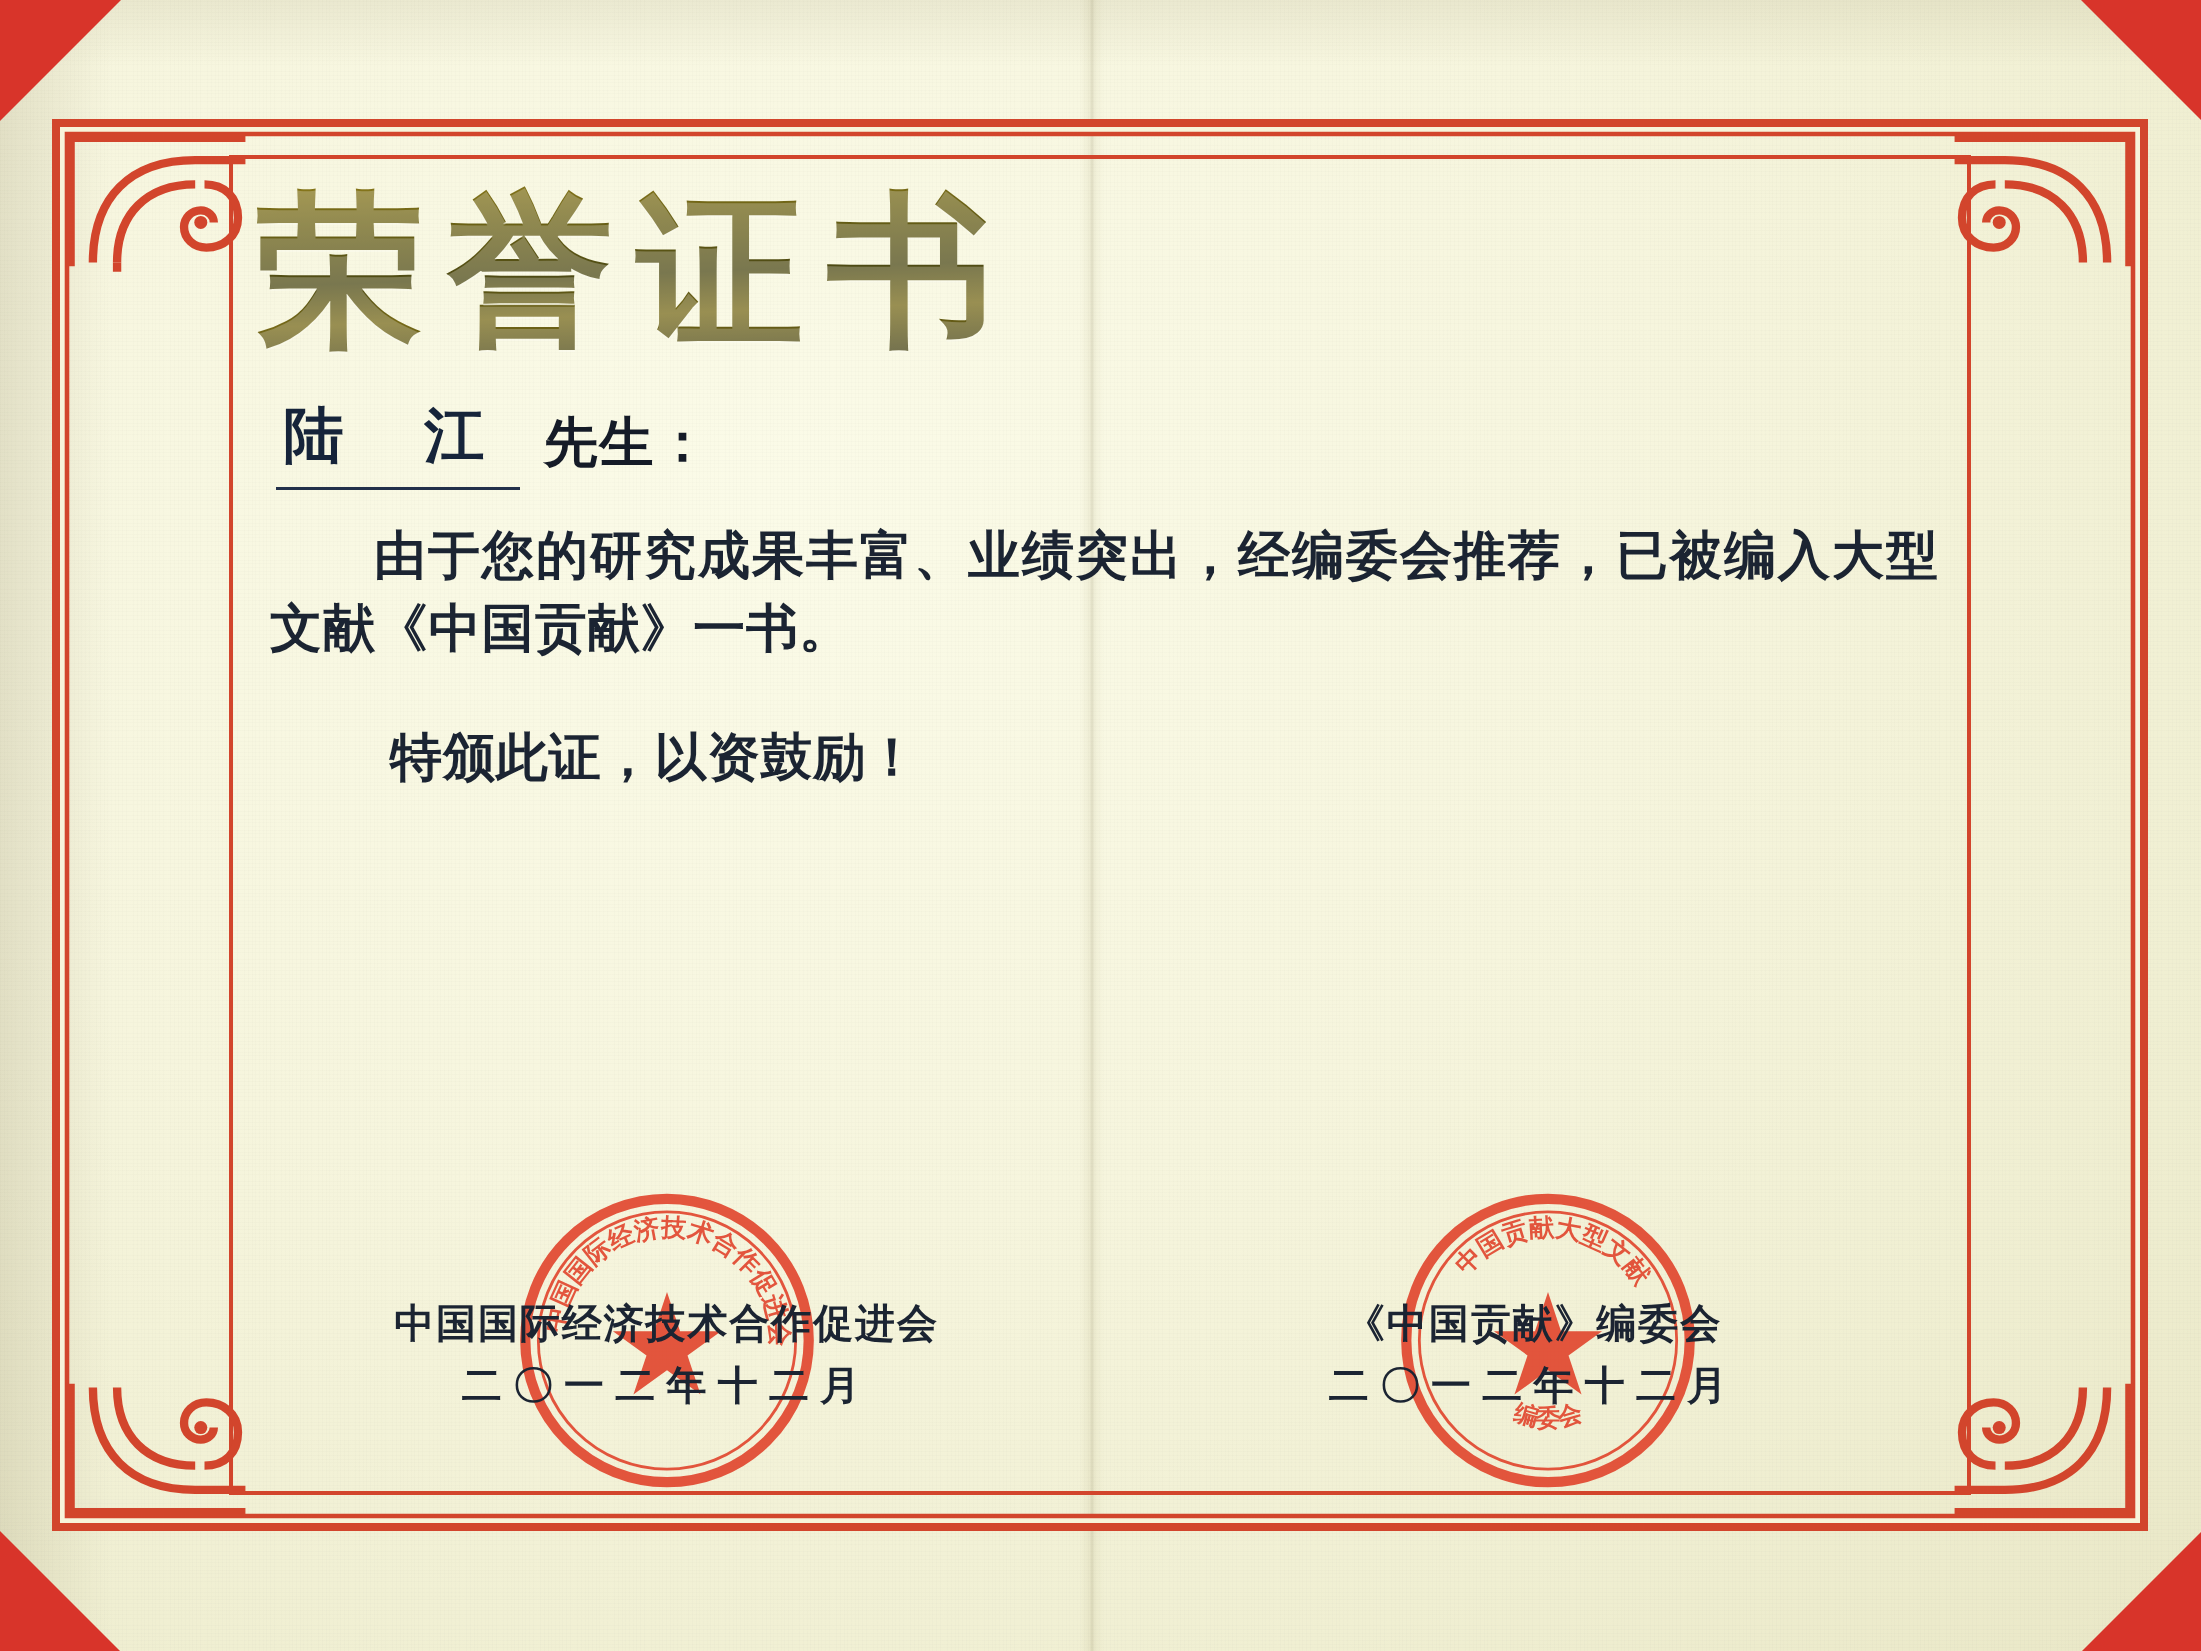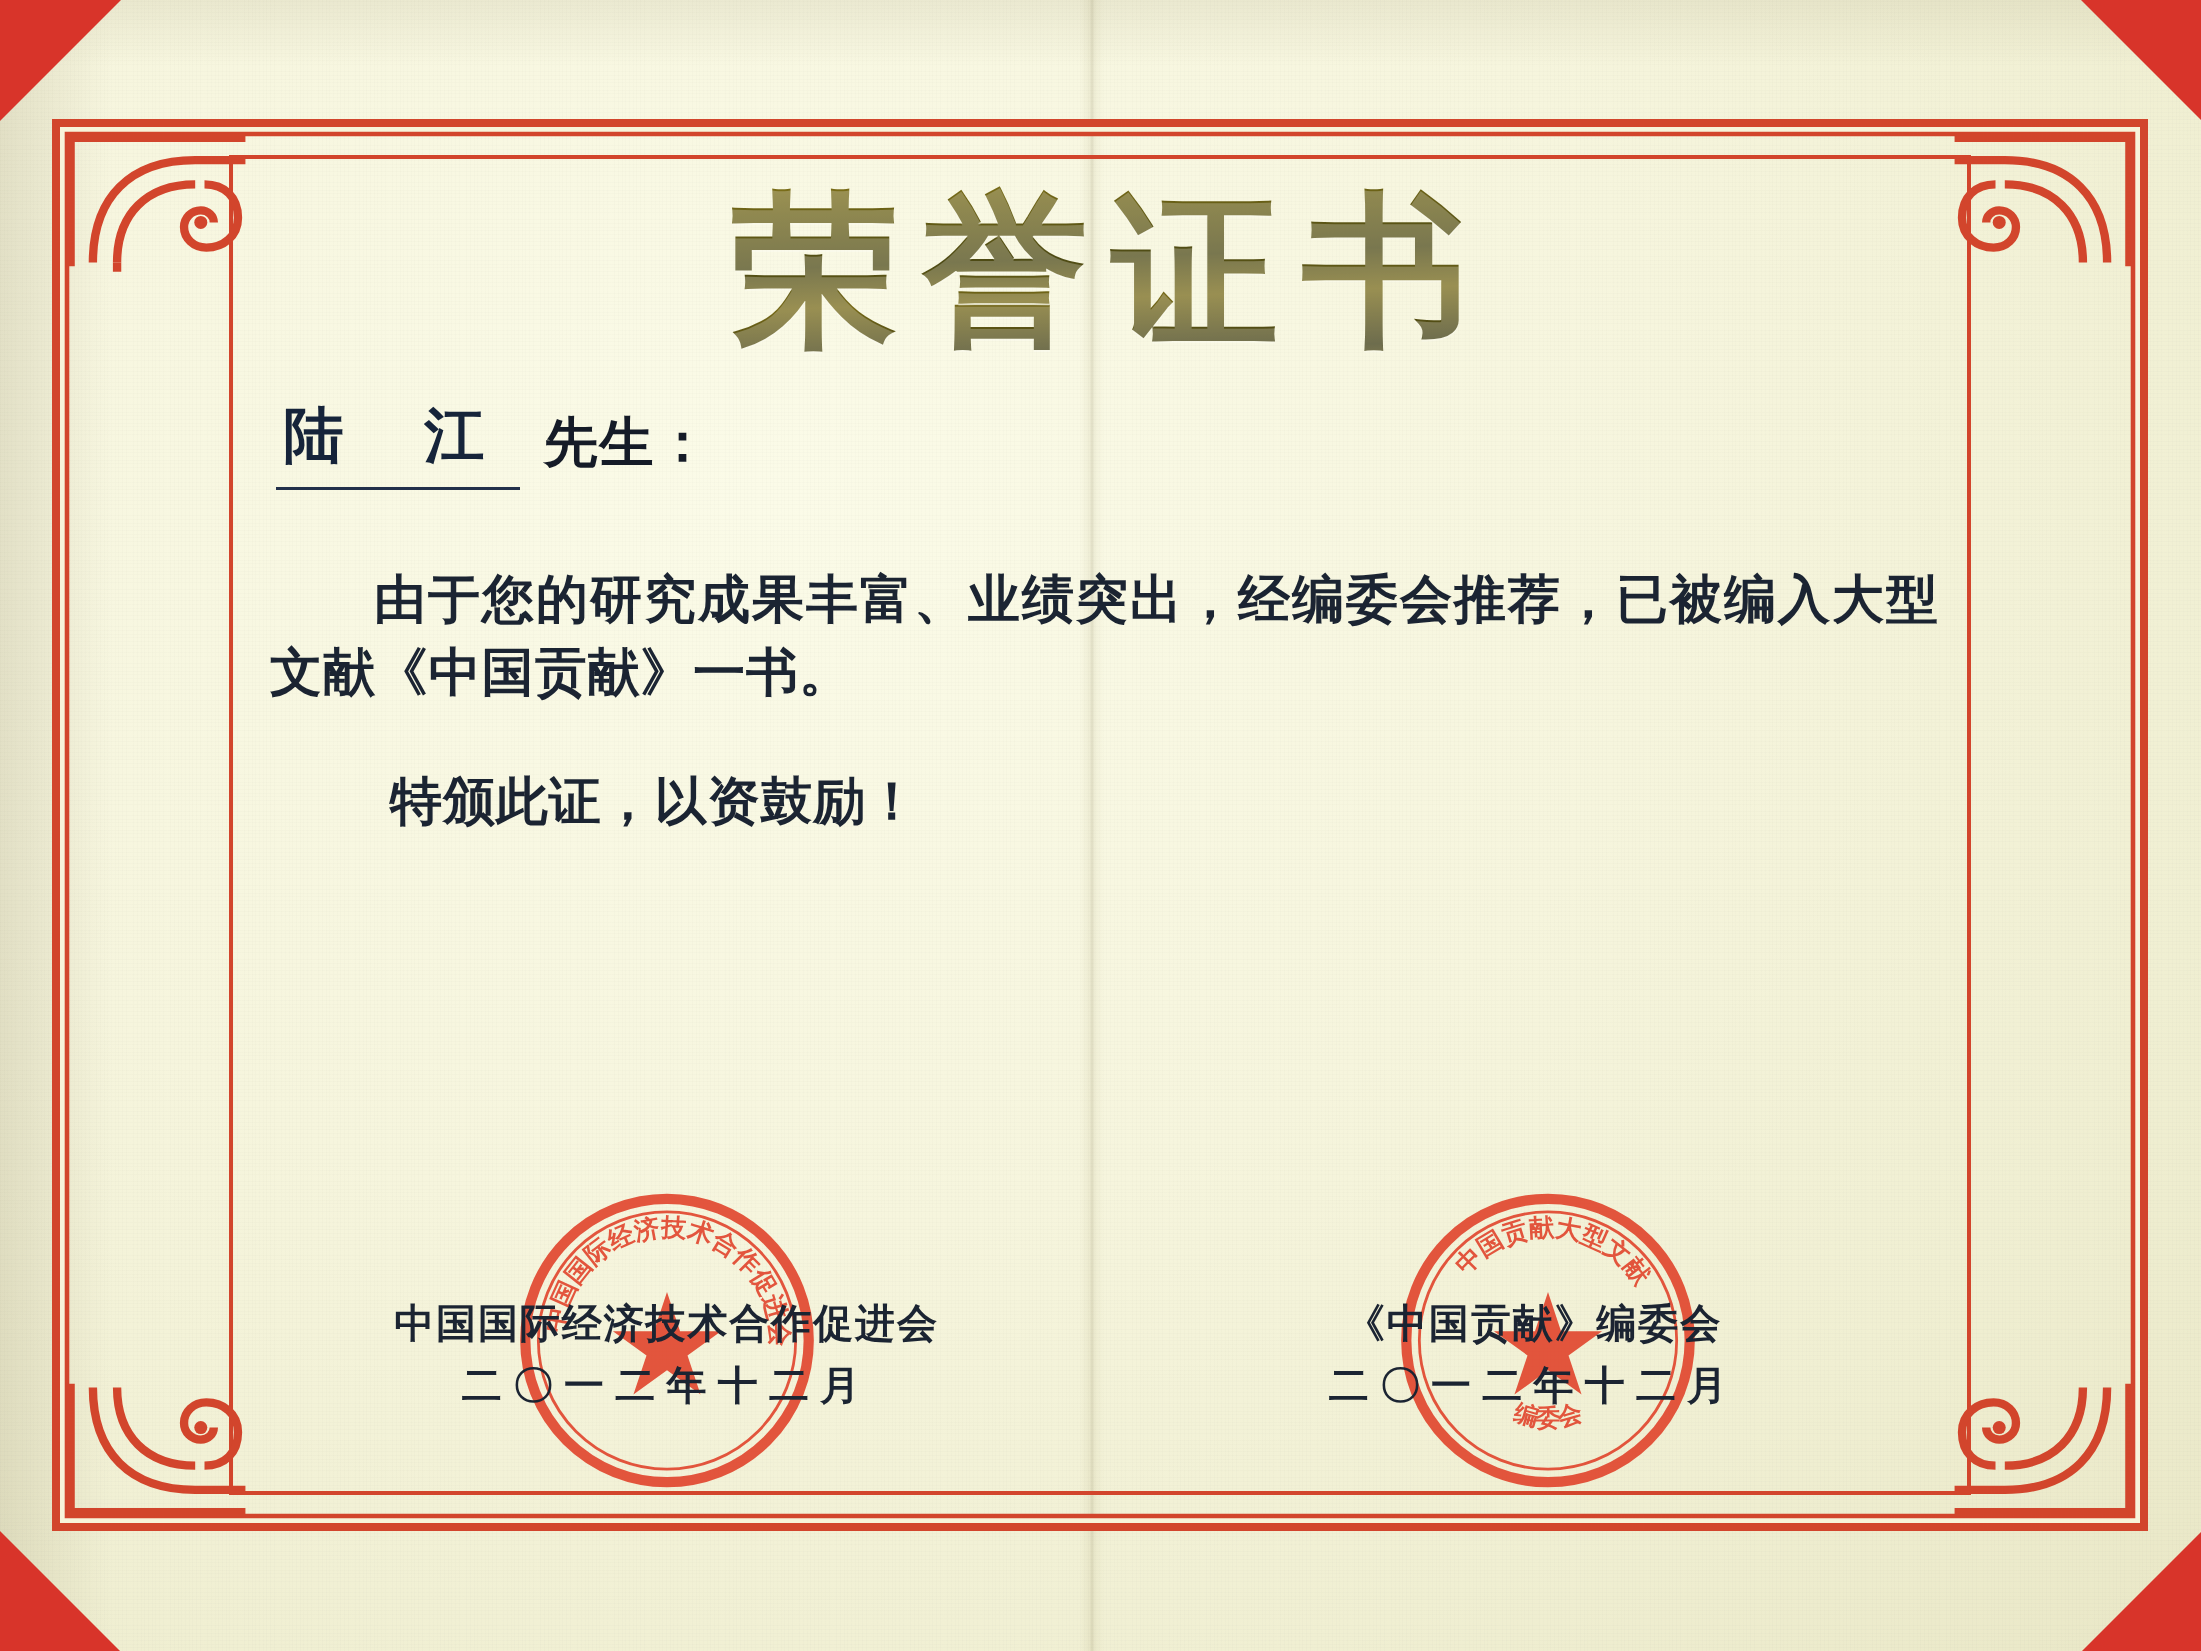--- a/index.html
+++ b/index.html
@@ -125,21 +125,21 @@
   .content {
     position: absolute;
     left: 233px;
     top: 163px;
     right: 235px;
     bottom: 163px;
   }
 
   .title {
     margin-top: 17px;
-    text-align: center;
+    text-align: left;
     font-family: "DejaVu Serif", serif;
     font-weight: 700;
     font-size: 166px;
     letter-spacing: 24px;
     line-height: 1.08;
     background: linear-gradient(178deg, #8d7b1c 0%, #6d6316 20%, #4d4a14 45%, #776a18 62%, #3d3c12 85%, #6a5f16 100%);
     -webkit-background-clip: text;
     background-clip: text;
     color: transparent;
     text-shadow: 0 1.9px 0 rgba(255,255,255,0.25);
@@ -168,21 +168,21 @@
   .recipient-salutation {
     font-family: "DejaVu Serif", serif;
     font-weight: 700;
     font-size: 54px;
     color: #151b27;
     padding: 0 0 9.3px 24px;
     letter-spacing: 1.9px;
   }
 
   .body-text {
-    margin-top: 72px;
+    margin-top: 28px;
     padding: 0 28px 0 37px;
     font-family: "DejaVu Serif", serif;
     font-weight: 700;
     font-size: 52px;
     line-height: 1.42;
     color: #1b2432;
     text-align: justify;
     text-indent: 104px;
     letter-spacing: 0.9px;
   }

